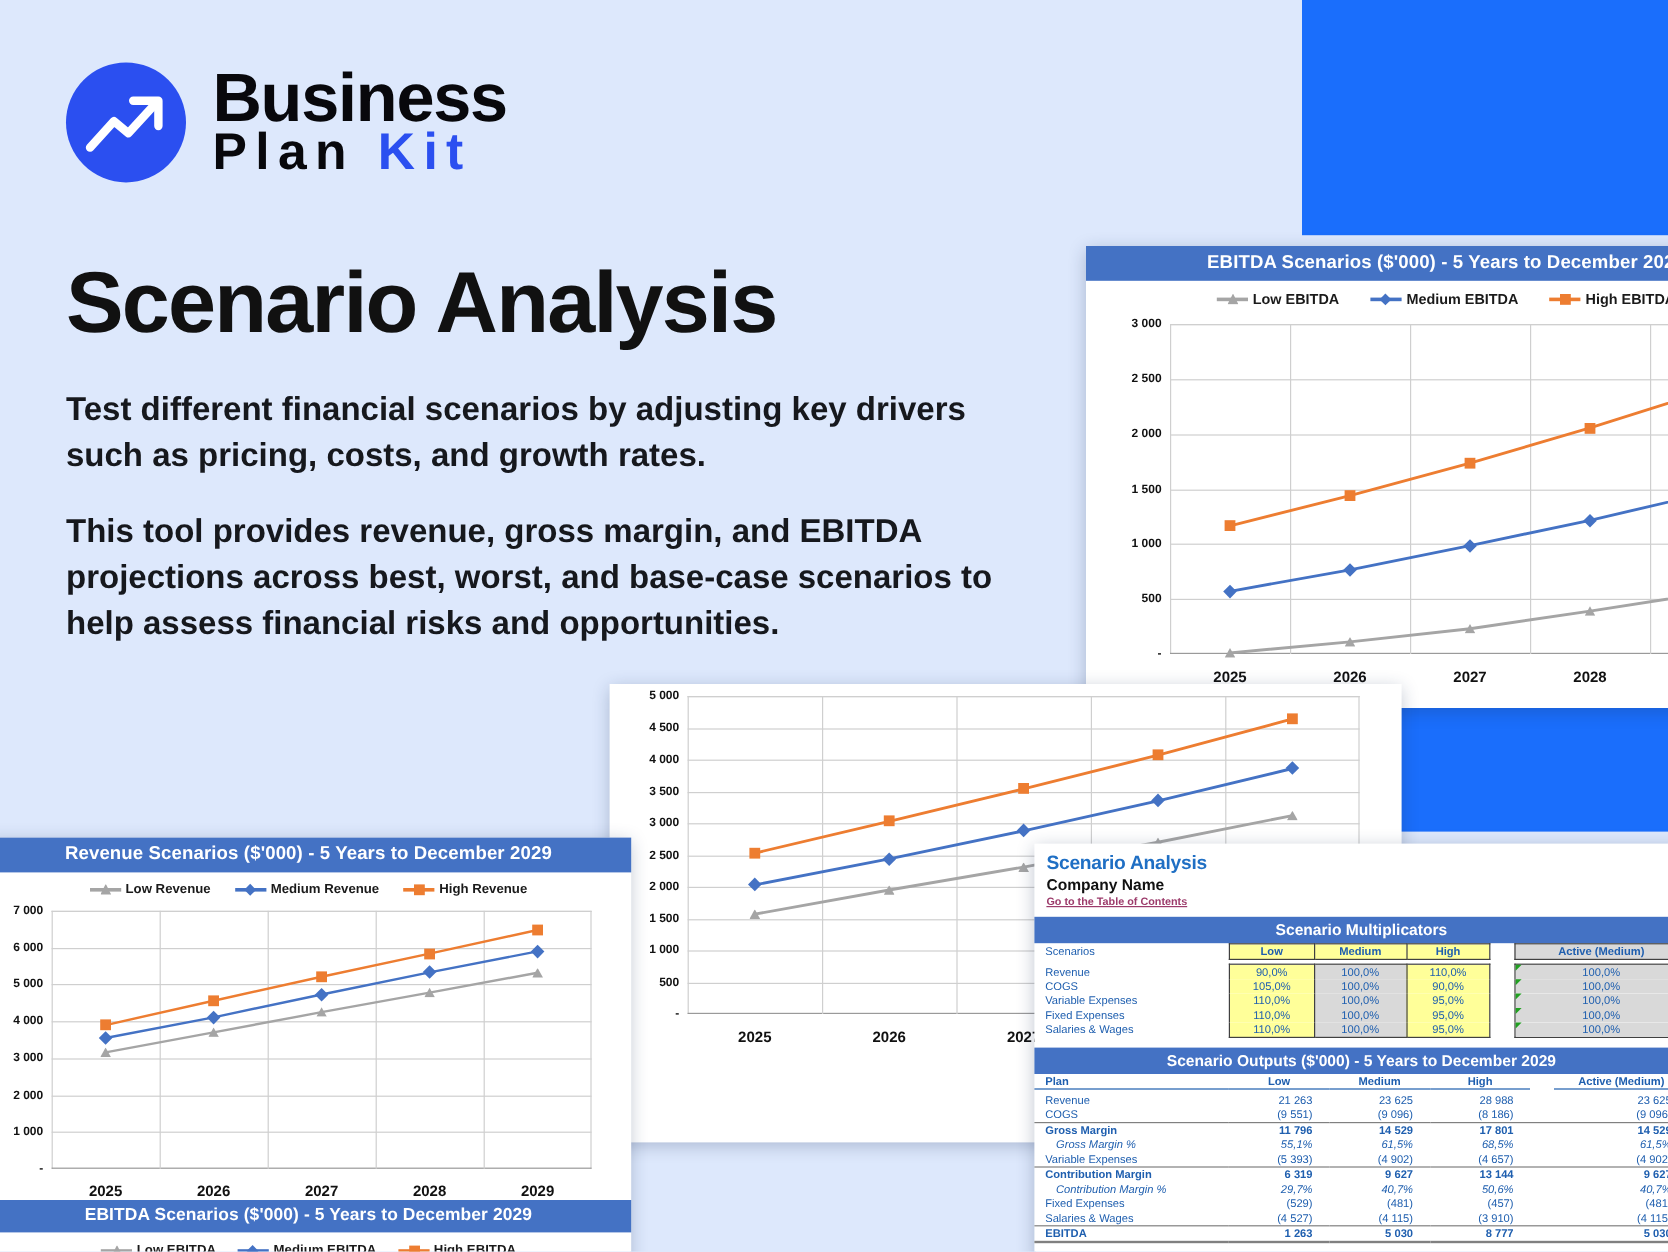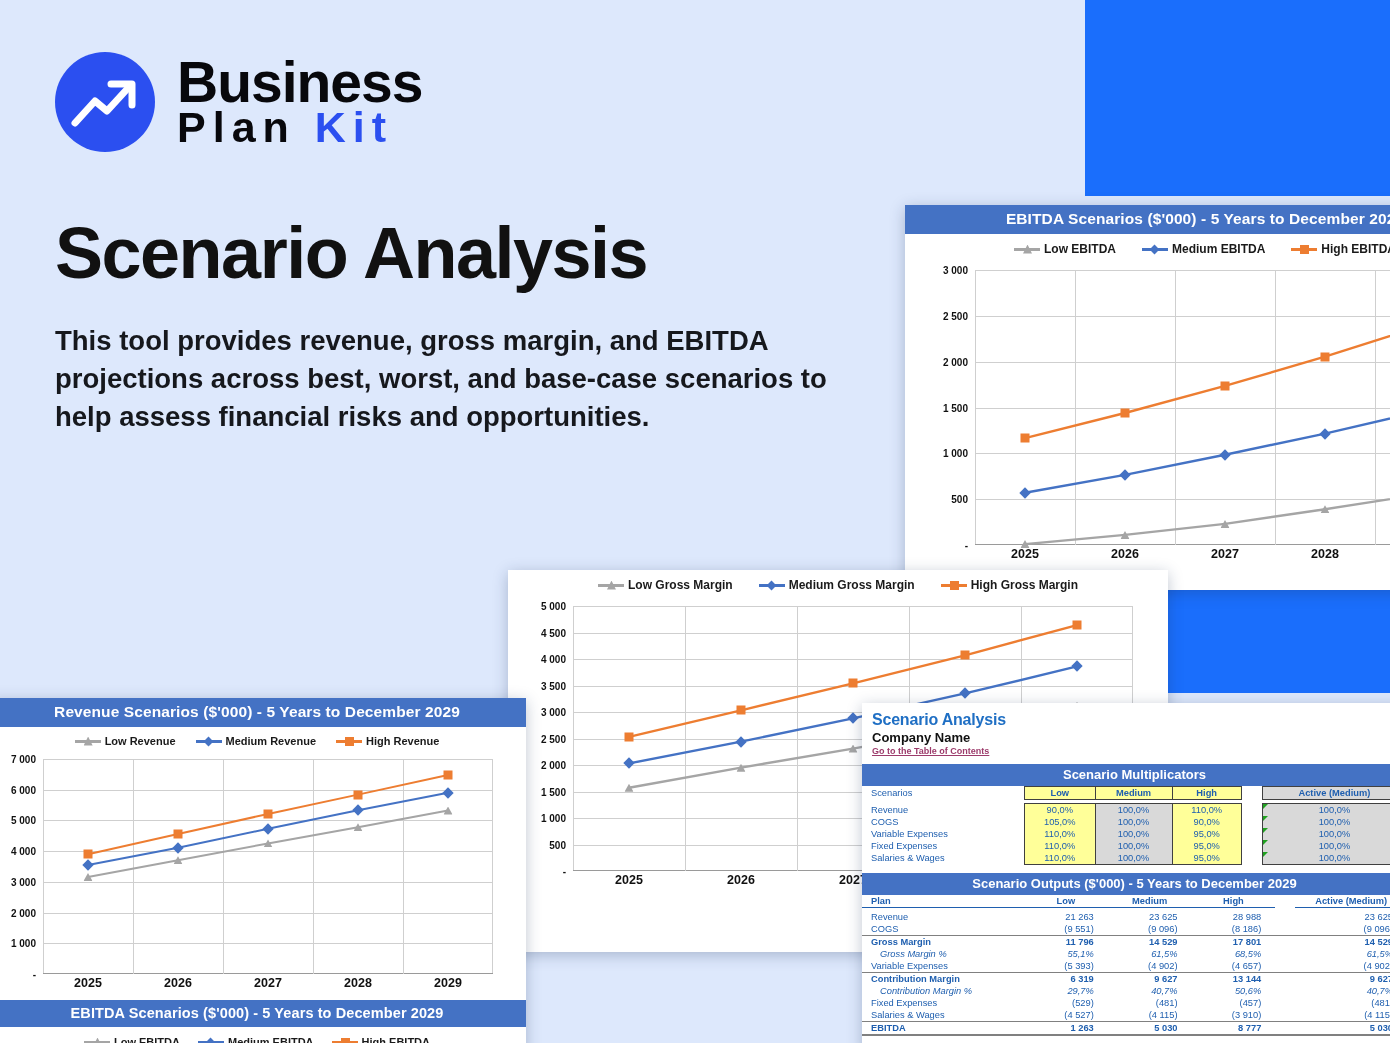--- a/index.html
+++ b/index.html
@@ -44,21 +44,21 @@
   .lg.low .ln{background:#a5a5a5;}
   .lg.low .mk{background:#a5a5a5;clip-path:polygon(50% 0,100% 100%,0 100%);}
   .lg.med .ln{background:#4472C4;}
   .lg.med .mk{background:#4472C4;transform:rotate(45deg);top:-2px;width:7px;height:7px;}
   .lg.high .ln{background:#ED7D31;}
   .lg.high .mk{background:#ED7D31;}
 
   .plotwrap{position:relative;}
   .ytick{position:absolute;right:100%;margin-right:7px;transform:translateY(-50%);
     font-size:10px;font-weight:bold;color:#111;white-space:nowrap;}
-  .xtick{position:absolute;top:100%;margin-top:2px;transform:translateX(-50%);
+  .xtick{position:absolute;top:100%;margin-top:12px;transform:translateX(-50%);
     font-size:12.5px;font-weight:bold;color:#111;}
   .grid-h{position:absolute;left:0;right:0;height:1px;background:#cfcfcf;}
   .grid-v{position:absolute;top:0;bottom:0;width:1px;background:#cfcfcf;}
   .axis-x{position:absolute;left:0;right:0;bottom:0;height:1.5px;background:#9a9a9a;}
   .plotbox{position:absolute;inset:0;border:1px solid #cfcfcf;border-bottom:none;}
   .pt{position:absolute;transform:translate(-50%,-50%);}
   .pt.tri{width:9px;height:8px;background:#a5a5a5;clip-path:polygon(50% 0,100% 100%,0 100%);}
   .pt.dia{width:8px;height:8px;background:#4472C4;transform:translate(-50%,-50%) rotate(45deg);}
   .pt.sq{width:9px;height:9px;background:#ED7D31;}
 
@@ -115,20 +115,21 @@
       </svg>
     </div>
     <div id="logo-text">
       <div class="logo-l1">Business</div>
       <div class="logo-l2"><span>Plan </span><span class="logo-kit">Kit</span></div>
     </div>
   </div>
 
   <div id="headline">Scenario Analysis</div>
   <div id="body-copy">
+    <p>Test different financial scenarios by adjusting key drivers such as pricing, costs, and growth rates.</p>
     <p>This tool provides revenue, gross margin, and EBITDA projections across best, worst, and base-case scenarios to help assess financial risks and opportunities.</p>
   </div>
 
   <div class="panel" id="panel-ebitda-top">
     <div class="chart-title">EBITDA Scenarios ($'000) - 5 Years to December 2029</div>
     <div class="legend">
       <span class="lg low">
           <i class="ln">
             <i class="mk"></i>
           </i>
@@ -185,40 +186,20 @@
         <div class="pt dia" style="left: 250px; top: 184.708px; background: rgb(68, 114, 196);"></div>
         <div class="pt dia" style="left: 350px; top: 163.625px; background: rgb(68, 114, 196);"></div>
         <div class="pt sq" style="left: 50px; top: 168.208px; background: rgb(237, 125, 49);"></div>
         <div class="pt sq" style="left: 150px; top: 143px; background: rgb(237, 125, 49);"></div>
         <div class="pt sq" style="left: 250px; top: 115.958px; background: rgb(237, 125, 49);"></div>
         <div class="pt sq" style="left: 350px; top: 86.625px; background: rgb(237, 125, 49);"></div>
       </div>
   </div>
 
   <div class="panel" id="panel-gross">
-    <div class="legend">
-      <span class="lg low">
-          <i class="ln">
-            <i class="mk"></i>
-          </i>
-          <span>Low Gross Margin</span>
-        </span>
-      <span class="lg med">
-          <i class="ln">
-            <i class="mk"></i>
-          </i>
-          <span>Medium Gross Margin</span>
-        </span>
-      <span class="lg high">
-          <i class="ln">
-            <i class="mk"></i>
-          </i>
-          <span>High Gross Margin</span>
-        </span>
-    </div>
     <div class="plotwrap" id="plot-gross" style="left:65px;top:10px;width:560px;height:265px;">
         <div class="plotbox"></div>
         <div class="ytick" style="top: 265px;">-</div>
         <div class="grid-h" style="top: 238.5px;"></div>
         <div class="ytick" style="top: 238.5px;">500</div>
         <div class="grid-h" style="top: 212px;"></div>
         <div class="ytick" style="top: 212px;">1 000</div>
         <div class="grid-h" style="top: 185.5px;"></div>
         <div class="ytick" style="top: 185.5px;">1 500</div>
         <div class="grid-h" style="top: 159px;"></div>

